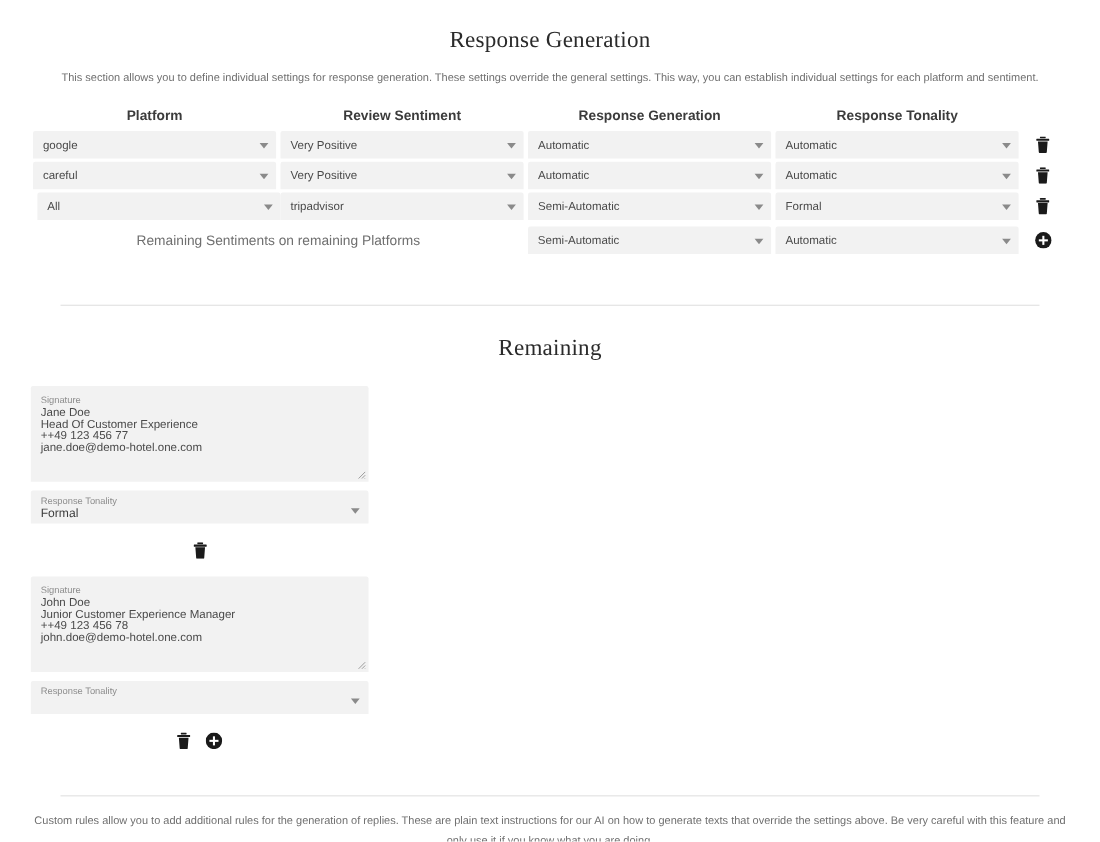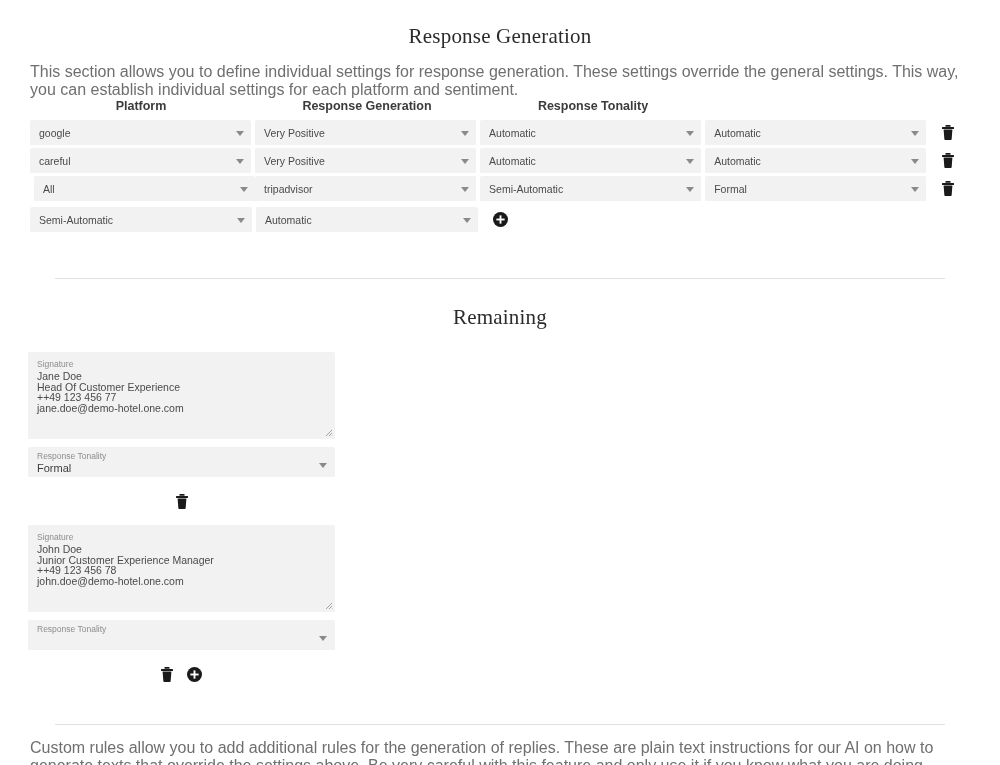--- a/index.html
+++ b/index.html
@@ -16,22 +16,22 @@
   
   .section-title {
     text-align: center;
     font-family: "Liberation Serif", serif;
     font-size: 21px;
     font-weight: 400;
     color: #2b2b2b;
     letter-spacing: .2px;
   }
   .section-desc {
-    text-align: left;
-    font-size: 16px;
+    text-align: center;
+    font-size: 10px;
     line-height: 18px;
     color: #6f6f6f;
     margin: 0 auto;
   }
 
   
   .table-head {
     display: flex;
     align-items: flex-end;
     padding: 0 30px 0 30px;
@@ -186,22 +186,23 @@
 </head>
 <body>
 
 <div class="page">
 
   <div>
     <div class="section-title" style="margin-top:24px;">Response Generation</div>
 
     <div class="section-desc" style="width:940px; margin-top:14px;">This section allows you to define individual settings for response generation. These settings override the general settings. This way, you can establish individual settings for each platform and sentiment.</div>
 
-    <div class="table-head" style="">
+    <div class="table-head" style="margin-top:17px;">
       <div class="th col-platform">Platform</div>
+      <div class="th col-sentiment">Review Sentiment</div>
       <div class="th col-generation">Response Generation</div>
       <div class="th col-tonality">Response Tonality</div>
       <div class="col-action"></div>
     </div>
 
     <div class="row" style="margin-top:7px;">
       <div class="field col-platform">
         <span>google</span>
         <span class="caret"></span>
       </div>
@@ -278,20 +279,21 @@
           <svg class="trash" viewBox="0 0 12 15">
             <rect x="3.4" y="0" width="5.2" height="1.7" rx="0.4" fill="#1a1a1a"></rect>
             <rect x="0" y="2.1" width="12" height="1.9" rx="0.5" fill="#1a1a1a"></rect>
             <path d="M1.6 4.6 h8.8 l-0.75 9.6 a0.8 0.8 0 0 1 -0.8 0.8 h-5.7 a0.8 0.8 0 0 1 -0.8 -0.8 z" fill="#1a1a1a"></path>
           </svg>
         </span>
       </div>
     </div>
 
     <div class="row" style="margin-top:6px;">
+      <div class="remaining-label">Remaining Sentiments on remaining Platforms</div>
       <div class="field col-generation" style="margin-left:0;">
         <span>Semi-Automatic</span>
         <span class="caret"></span>
       </div>
       <div class="field col-tonality">
         <span>Automatic</span>
         <span class="caret"></span>
       </div>
       <div class="action-cell">
         <span class="icon-btn">

